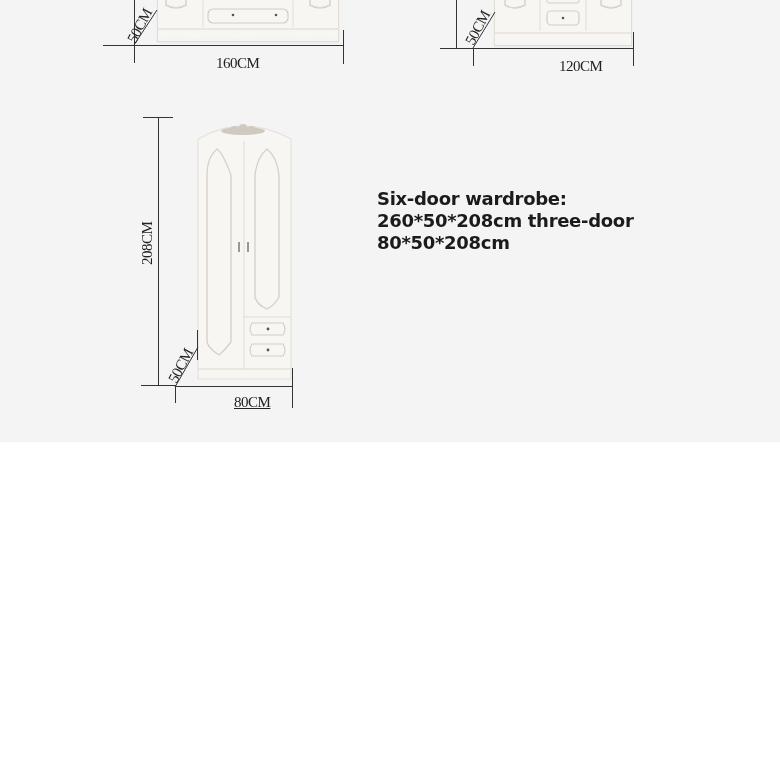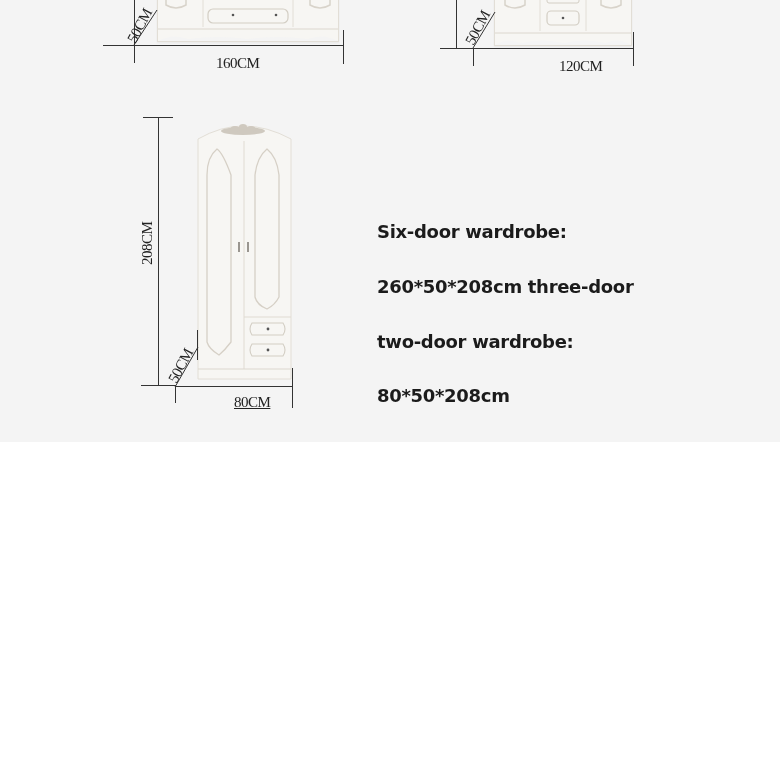--- a/index.html
+++ b/index.html
@@ -3,21 +3,21 @@
 <meta charset="utf-8">
 <style>
   html, body { margin: 0; padding: 0; }
   body { width: 780px; height: 780px; background: #ffffff; position: relative; overflow: hidden; font-family: "DejaVu Sans", sans-serif; }
   .panel { position: absolute; left: 0; top: 0; width: 780px; height: 442px; background: #f4f4f4; }
   .dim-label { position: absolute; font-family: "Liberation Serif", "DejaVu Serif", serif; font-size: 15px; color: #222; letter-spacing: -0.5px; }
   .rot { transform-origin: left top; }
   .line { position: absolute; background: #333; }
   .ward { position: absolute; background: #f7f6f3; border: 1px solid #e2ded6; box-shadow: 0 1px 2px rgba(0,0,0,0.05); }
   .spec { position: absolute; left: 377px; top: 188px; width: 290px; font-family: "DejaVu Sans", sans-serif; font-weight: bold; font-size: 18px; line-height: 21.8px; color: #1b1b1b; letter-spacing: -0.3px; }
-  .spec div { white-space: nowrap; margin-top: 33px; }
+  .spec div { white-space: nowrap; }
 </style>
 </head>
 <body>
 
 <div class="panel">
 
   <div>
     <div class="ward" style="left:157px; top:-10px; width:180px; height:50px;">
       <svg width="180" height="50" viewBox="0 0 180 50">
         <path d="M8 0 L8 14 Q18 20 28 14 L28 0" fill="none" stroke="#d8d3ca" stroke-width="1.5"></path>
@@ -113,18 +113,17 @@
 
     <div class="line" style="left:175px; top:386px; width:117px; height:1px;"></div>
     <div class="line" style="left:175px; top:386px; width:1px; height:17px;"></div>
     <div class="line" style="left:292px; top:368px; width:1px; height:40px;"></div>
     <div class="dim-label" style="left:234px; top:394px;text-decoration:underline;">80CM</div>
   </div>
 
   <div class="spec">
     <div>Six-door wardrobe:</div>
     <div>260*50*208cm three-door</div>
-    <div>two-door wardrobe:</div>
     <div>80*50*208cm</div>
   </div>
 </div>
 
 <div style="position:absolute; left:0; top:442px; width:780px; height:338px; background:#ffffff;"></div>
 
 </body></html>

